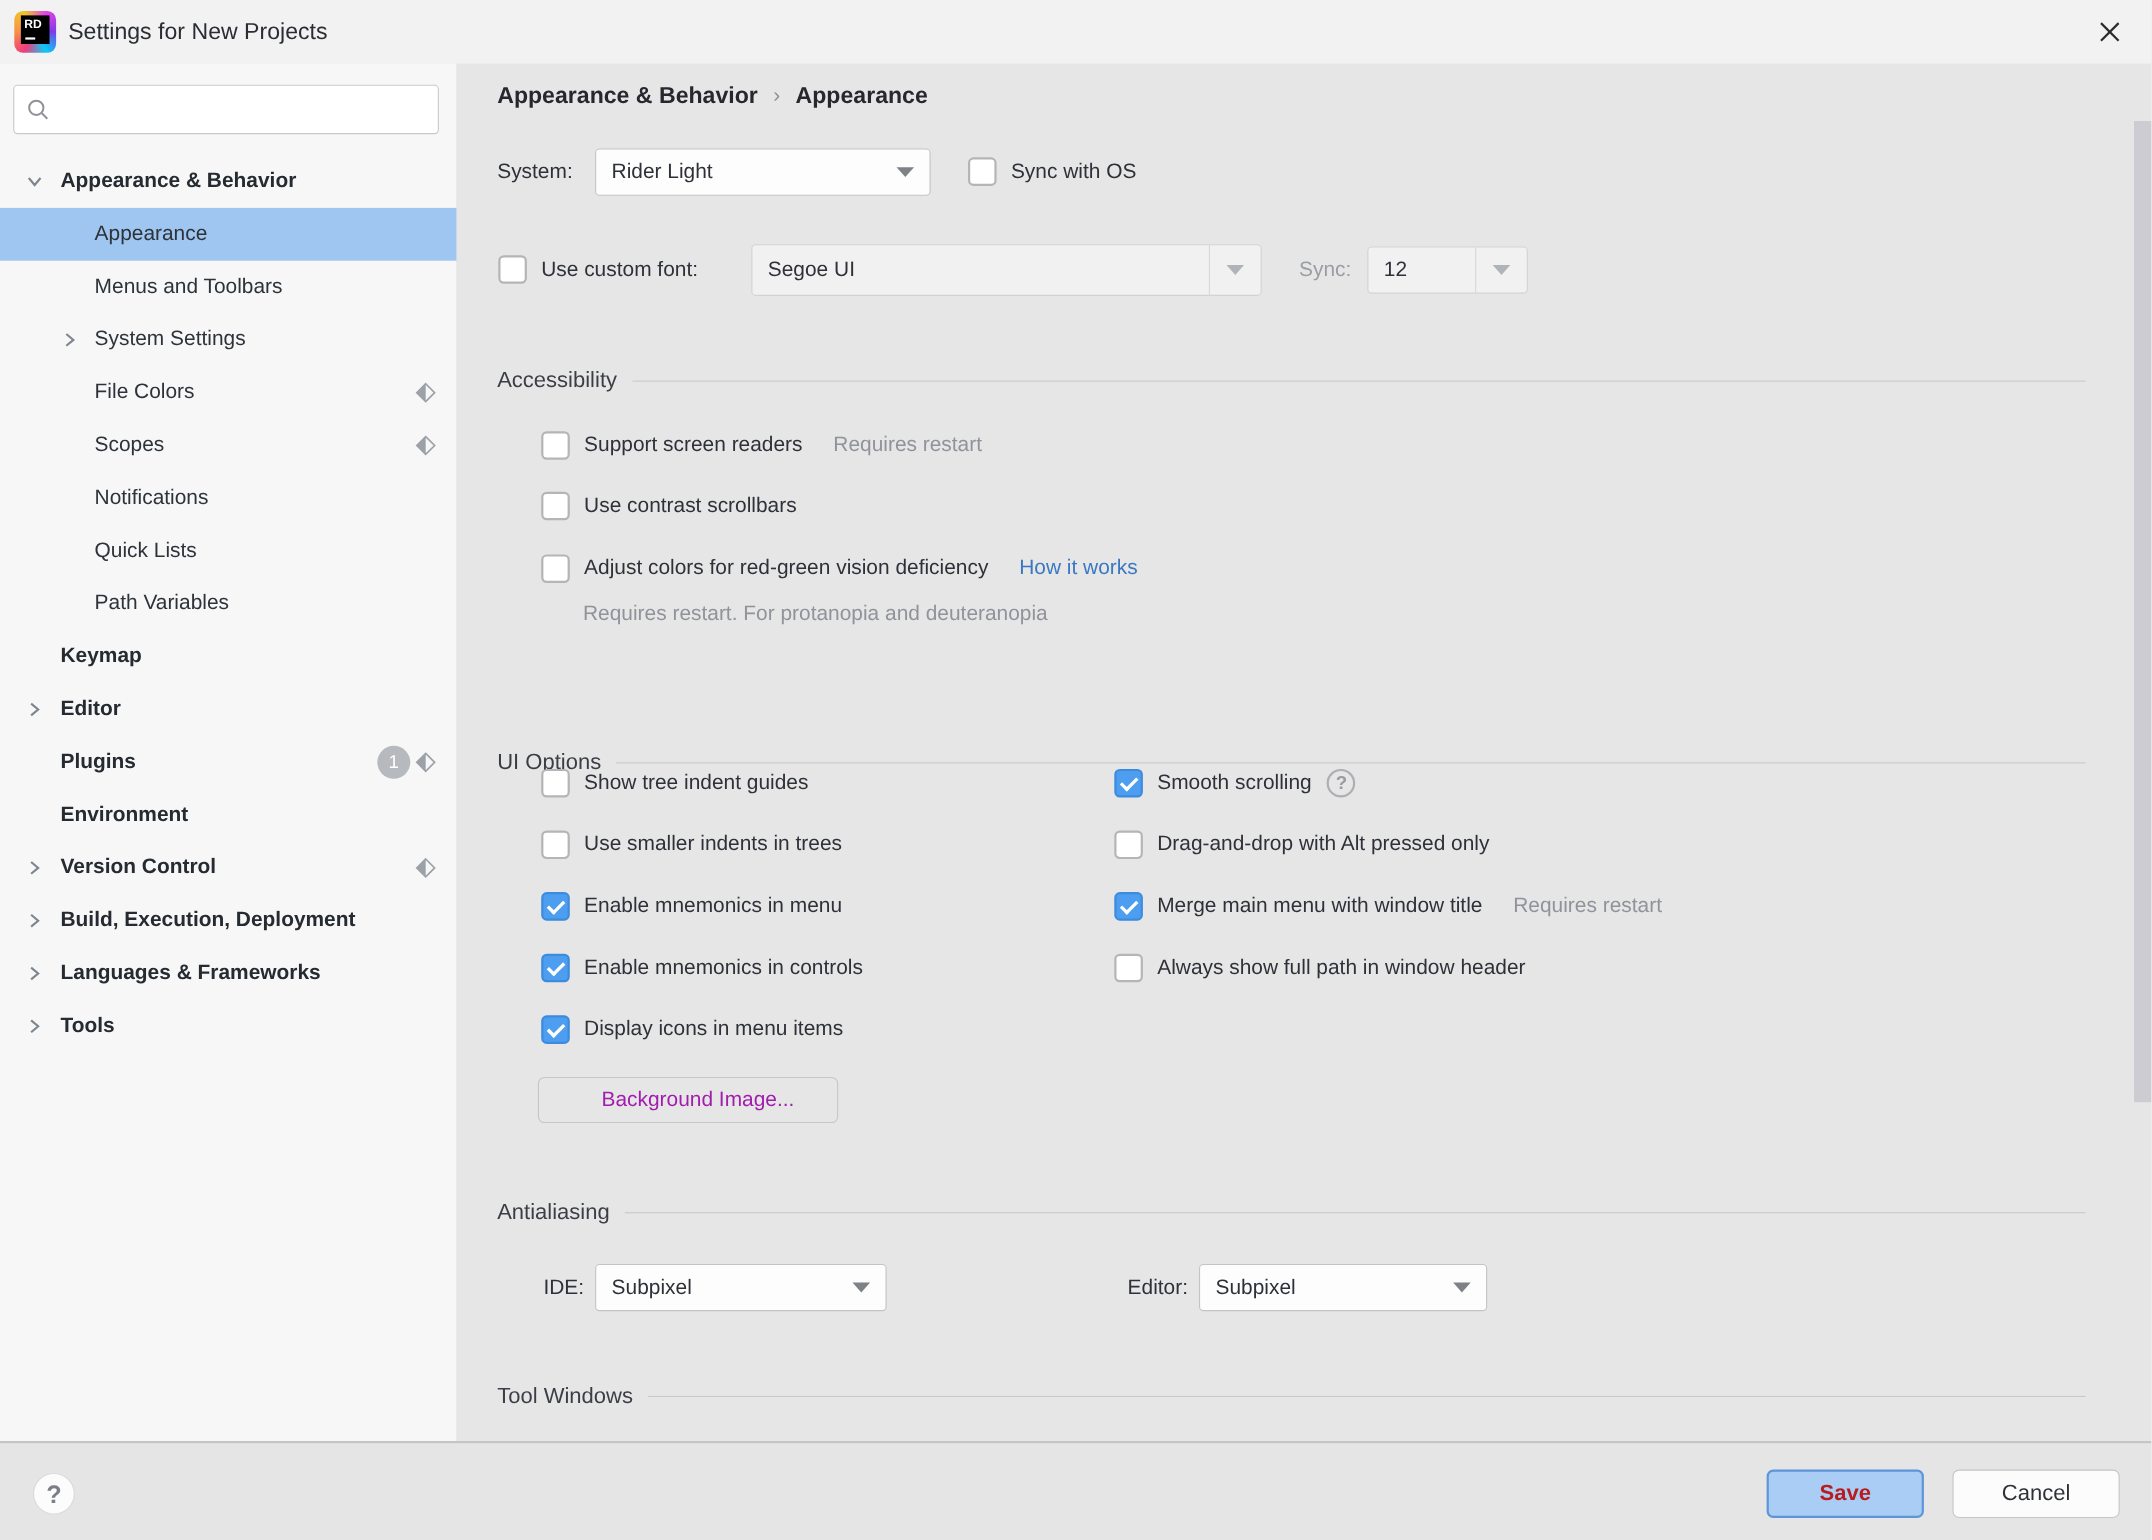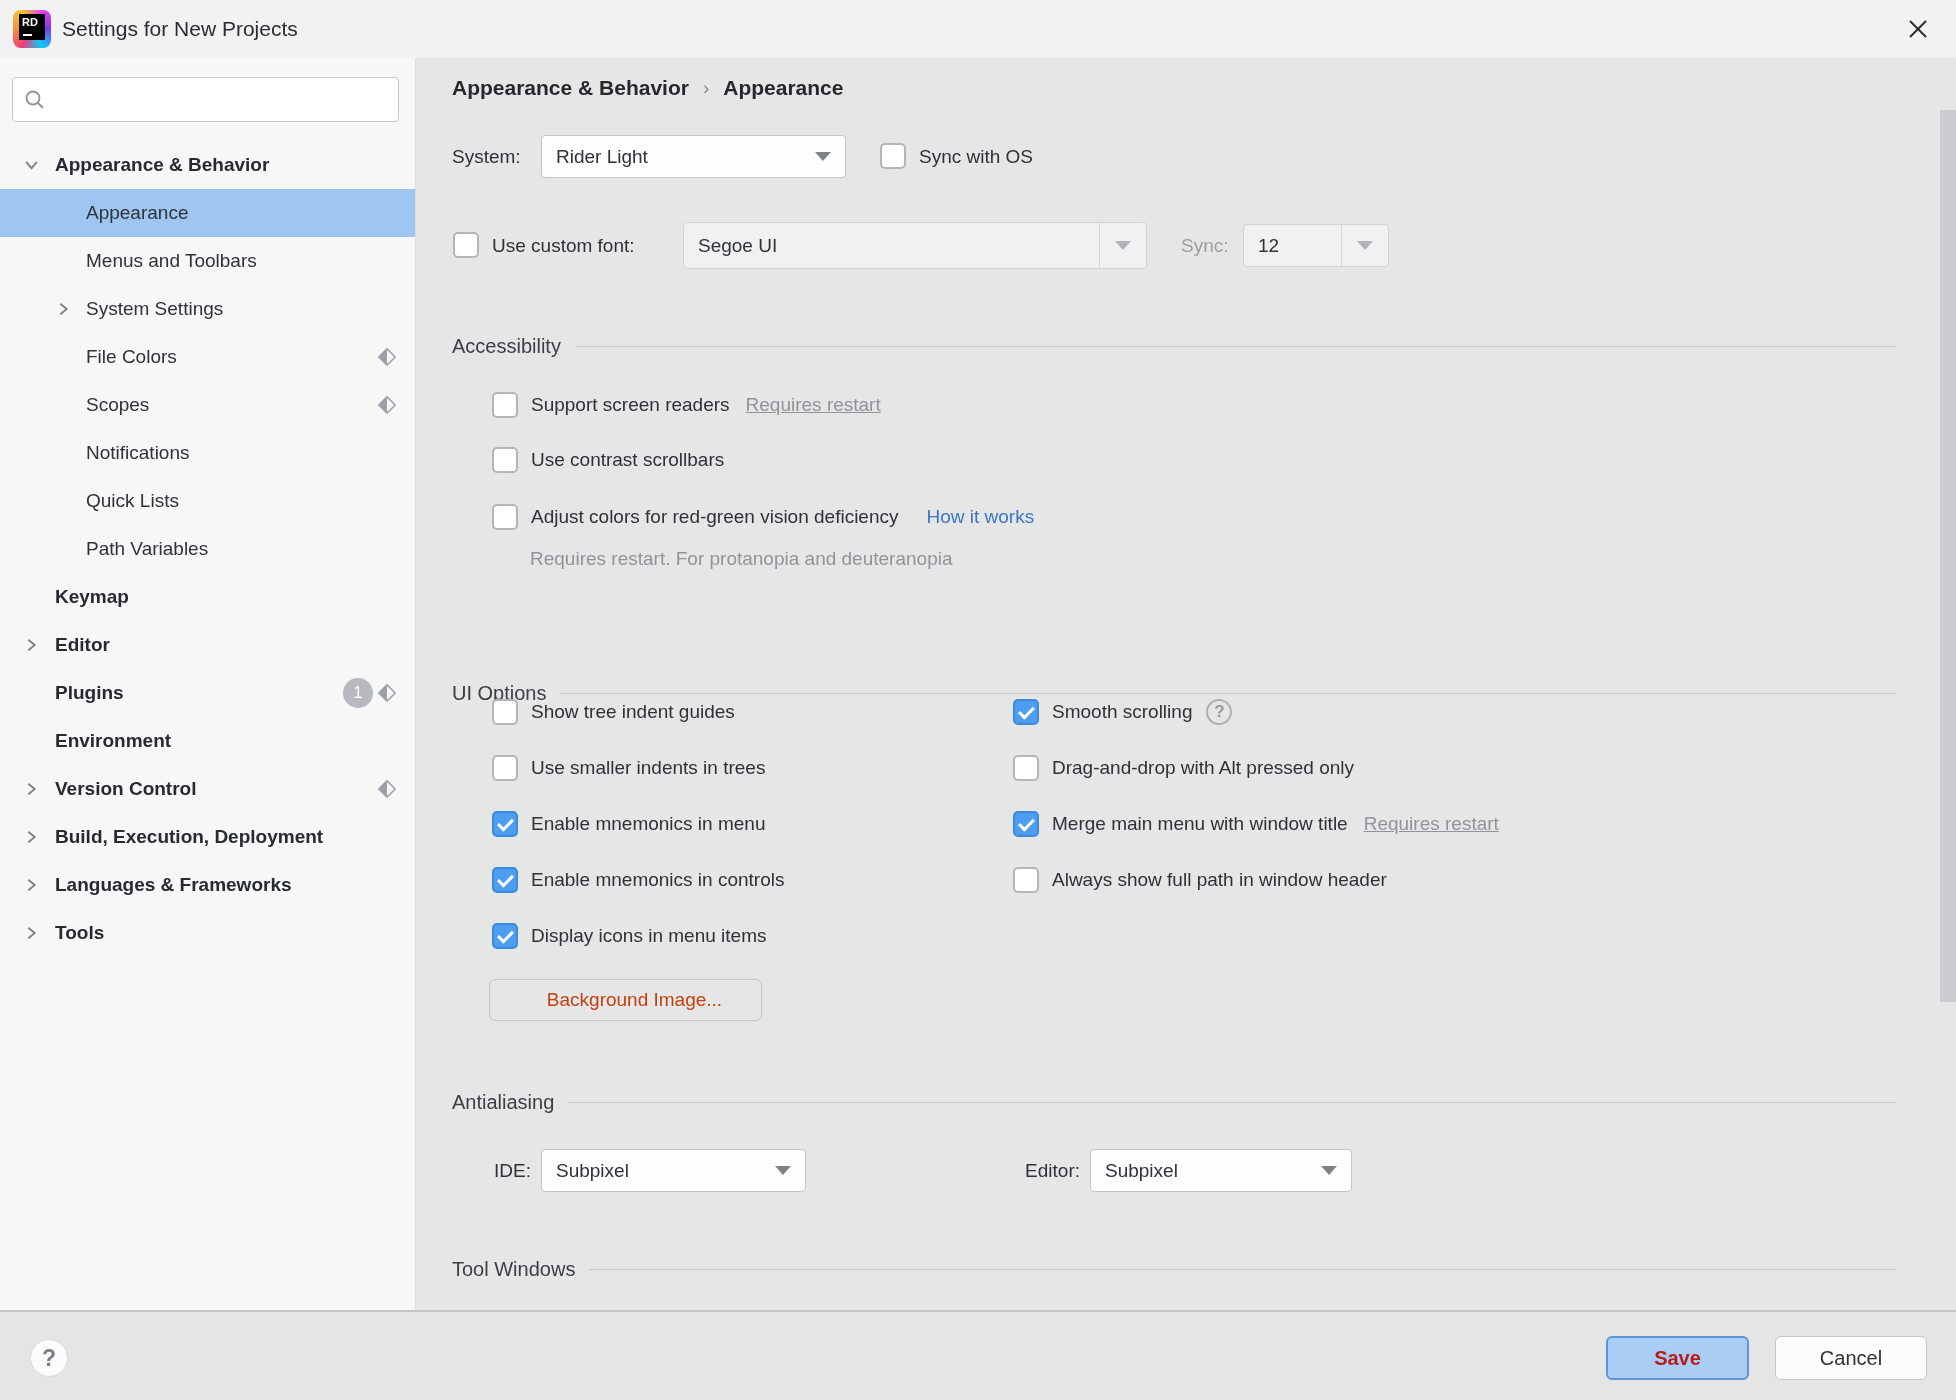--- a/index.html
+++ b/index.html
@@ -54,26 +54,26 @@
   .cb{width:26px;height:26px;border:2px solid #B4B5B7;border-radius:5px;background:#FFF;box-sizing:border-box;flex:none;display:flex;align-items:center;justify-content:center;cursor:pointer;}
   .cb.checked{background:#4D9DF0;border-color:#3D8BDD;}
   .cb.checked::after{content:"";width:12px;height:6px;border-left:3px solid #FFF;border-bottom:3px solid #FFF;transform:rotate(-45deg) translate(1px,-1px);}
 
   .sect-hdr{position:absolute;left:36px;right:60px;display:flex;align-items:center;}
   .sect-title{font-size:20px;color:#3B3E44;white-space:nowrap;}
   .sect-rule{flex:1;height:1px;background:#C9C9CA;margin-left:14px;}
 
   .cbrow{position:absolute;display:flex;align-items:center;height:26px;}
   .cbrow .cb-label{font-size:19px;color:#2E3137;margin-left:13px;cursor:pointer;white-space:nowrap;}
-  .cbrow .note{margin-left:16px;white-space:nowrap;text-decoration:underline;}
+  .cbrow .note{margin-left:28px;white-space:nowrap;}
   .cbrow .link{margin-left:28px;white-space:nowrap;}
 
   .q-icon{width:26px;height:26px;border-radius:50%;border:2px solid #AEAEB3;color:#9A9AA0;font-size:17px;font-weight:bold;display:flex;align-items:center;justify-content:center;margin-left:14px;box-sizing:border-box;}
 
-  .ghost-btn{position:absolute;border:1px solid #C6C6C7;border-radius:6px;background:transparent;color:#c2410c;font-size:19px;font-family:inherit;padding-left:24px;}
+  .ghost-btn{position:absolute;border:1px solid #C6C6C7;border-radius:6px;background:transparent;color:#a21caf;font-size:19px;font-family:inherit;padding-left:24px;}
 
   
   .footer{position:absolute;left:0;bottom:0;width:100%;height:90px;background:#E5E5E6;border-top:2px solid #C5C5C6;box-sizing:border-box;}
   .help-btn{position:absolute;left:30px;top:27px;width:38px;height:38px;border-radius:50%;background:#FCFCFC;border:1px solid #DADADB;color:#7B7E88;font-size:23px;font-weight:bold;display:flex;align-items:center;justify-content:center;cursor:pointer;box-sizing:border-box;}
   .btn{position:absolute;top:24px;height:44px;border-radius:6px;font-size:20px;font-family:inherit;display:flex;align-items:center;justify-content:center;cursor:pointer;box-sizing:border-box;}
   .btn-save{right:207px;width:143px;background:#A9CDF4;border:2px solid #5E94D8;font-weight:bold;color:#b91c1c;}
   .btn-cancel{right:29px;width:152px;background:#FCFCFC;border:1px solid #C6C6C7;color:#2E3137;}
 
   .scrollbar{position:absolute;right:0;top:110px;width:16px;height:892px;background:#CCCCD2;}
 </style>

